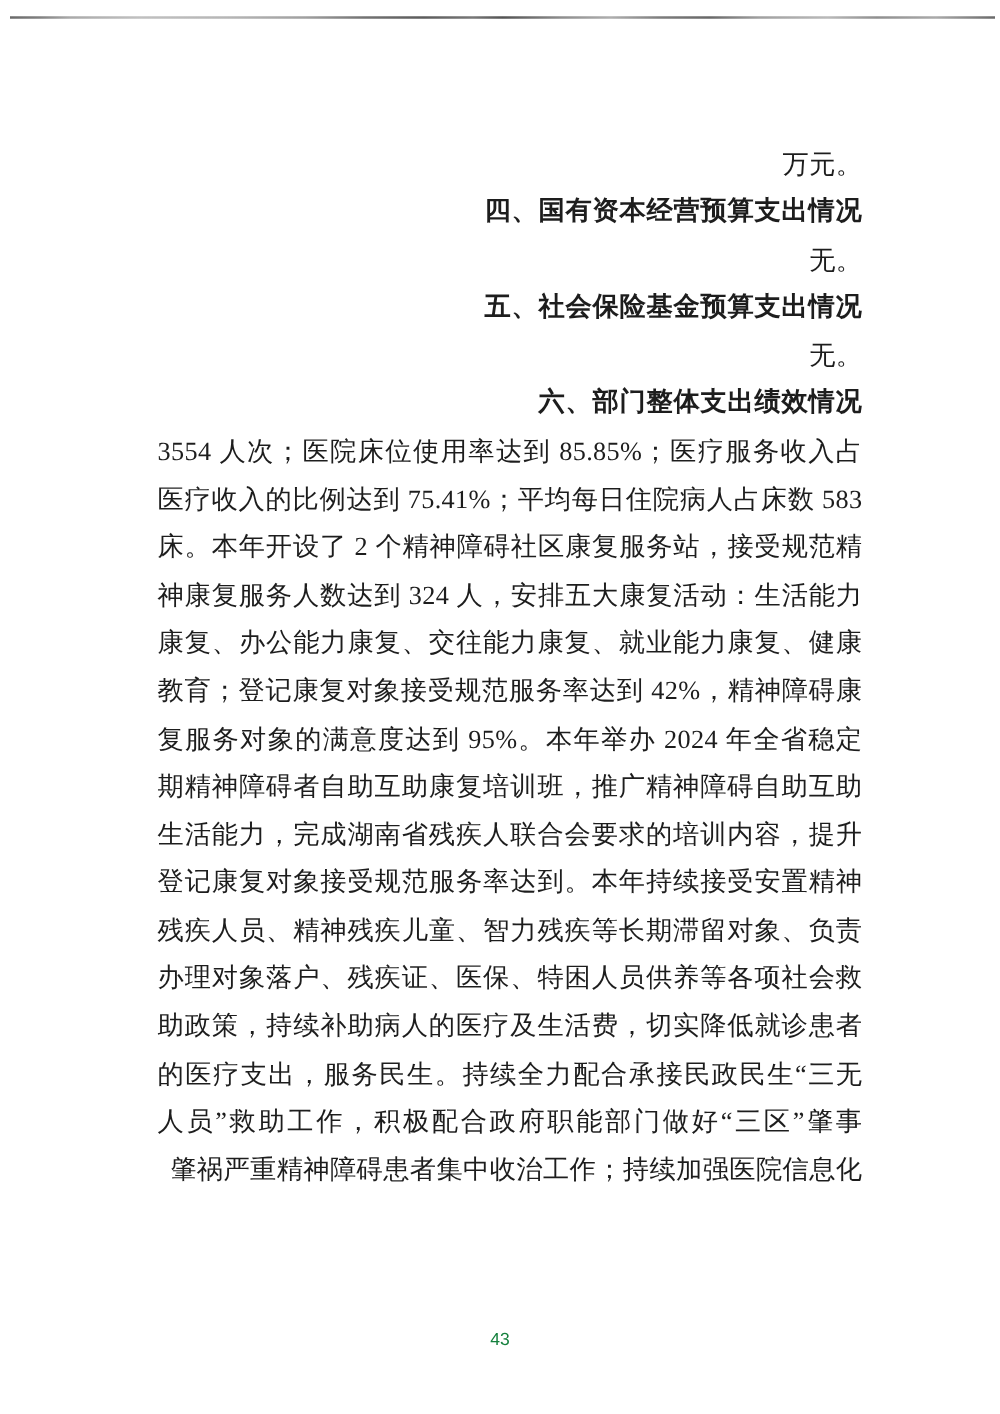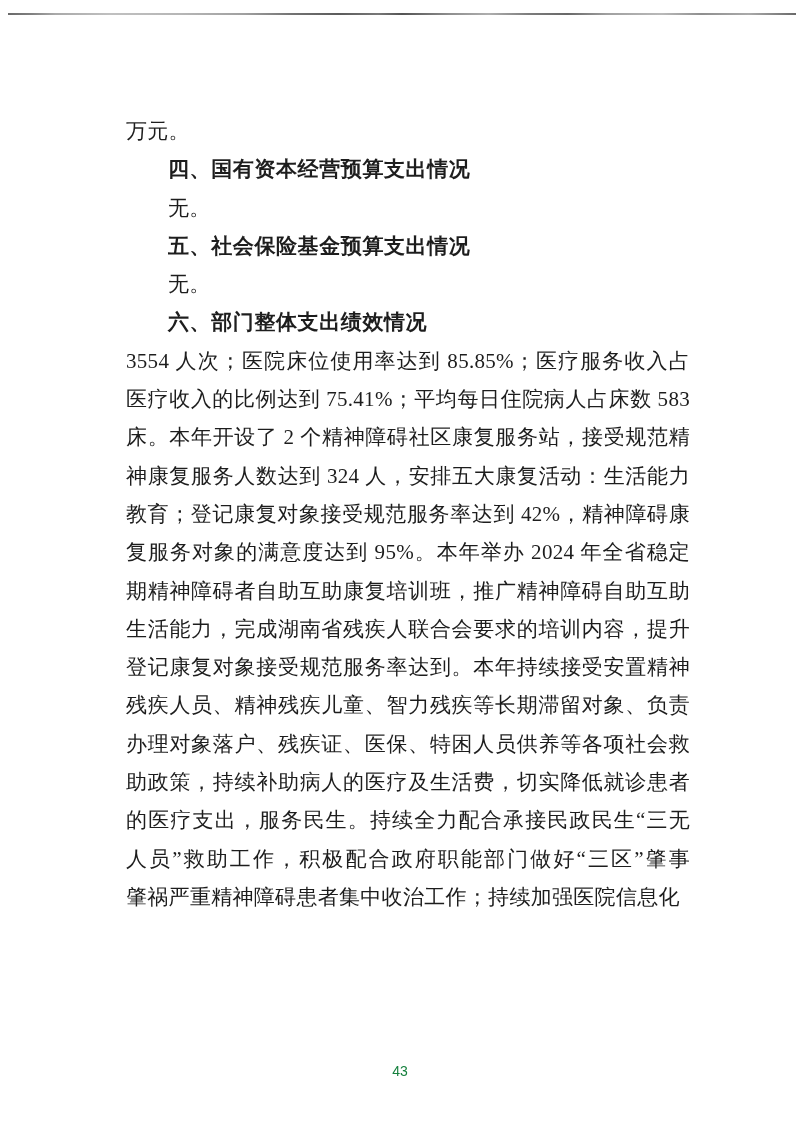--- a/index.html
+++ b/index.html
@@ -35,21 +35,21 @@
     left: 126px;
     top: 112px;
     width: 564px;
   }
   .ln {
     margin: 0;
     padding: 0;
     font-size: 21px;
     line-height: 38.3px;
     letter-spacing: 0.3px;
-    text-align: left;
+    text-align: right;
   }
   .fill {
     text-align: justify;
     text-align-last: justify;
     text-justify: inter-character;
   }
   .ind {
     text-indent: 42px;
   }
   .heading {
@@ -78,20 +78,21 @@
     <p class="ln">万元。</p>
     <p class="ln heading ind">四、国有资本经营预算支出情况</p>
     <p class="ln ind">无。</p>
     <p class="ln heading ind">五、社会保险基金预算支出情况</p>
     <p class="ln ind">无。</p>
     <p class="ln heading ind">六、部门整体支出绩效情况</p>
     <p class="ln fill">3554 人次；医院床位使用率达到 85.85%；医疗服务收入占</p>
     <p class="ln fill">医疗收入的比例达到 75.41%；平均每日住院病人占床数 583</p>
     <p class="ln fill">床。本年开设了 2 个精神障碍社区康复服务站，接受规范精</p>
     <p class="ln fill">神康复服务人数达到 324 人，安排五大康复活动：生活能力</p>
+    <p class="ln fill">康复、办公能力康复、交往能力康复、就业能力康复、健康</p>
     <p class="ln fill">教育；登记康复对象接受规范服务率达到 42%，精神障碍康</p>
     <p class="ln fill">复服务对象的满意度达到 95%。本年举办 2024 年全省稳定</p>
     <p class="ln fill">期精神障碍者自助互助康复培训班，推广精神障碍自助互助</p>
     <p class="ln fill">生活能力，完成湖南省残疾人联合会要求的培训内容，提升</p>
     <p class="ln fill">登记康复对象接受规范服务率达到。本年持续接受安置精神</p>
     <p class="ln fill">残疾人员、精神残疾儿童、智力残疾等长期滞留对象、负责</p>
     <p class="ln fill">办理对象落户、残疾证、医保、特困人员供养等各项社会救</p>
     <p class="ln fill">助政策，持续补助病人的医疗及生活费，切实降低就诊患者</p>
     <p class="ln fill">的医疗支出，服务民生。持续全力配合承接民政民生“三无</p>
     <p class="ln fill">人员”救助工作，积极配合政府职能部门做好“三区”肇事</p>

